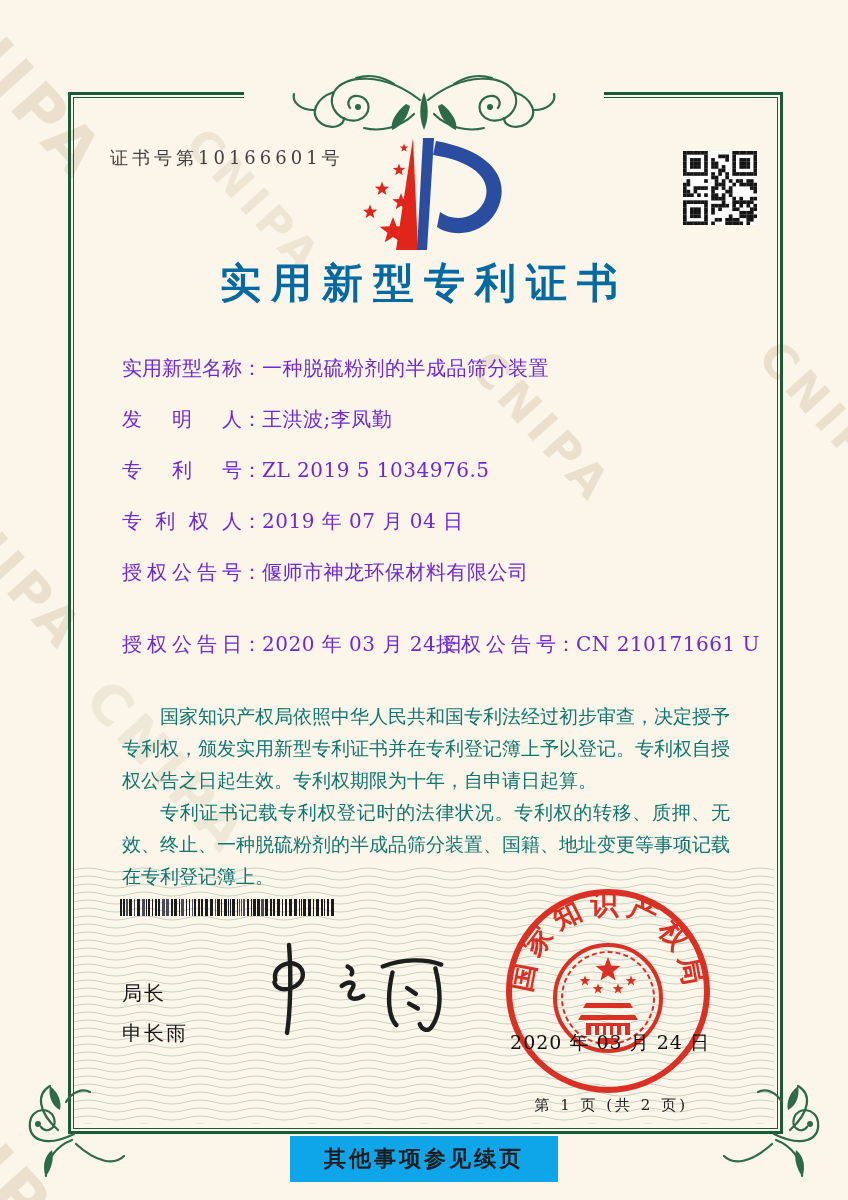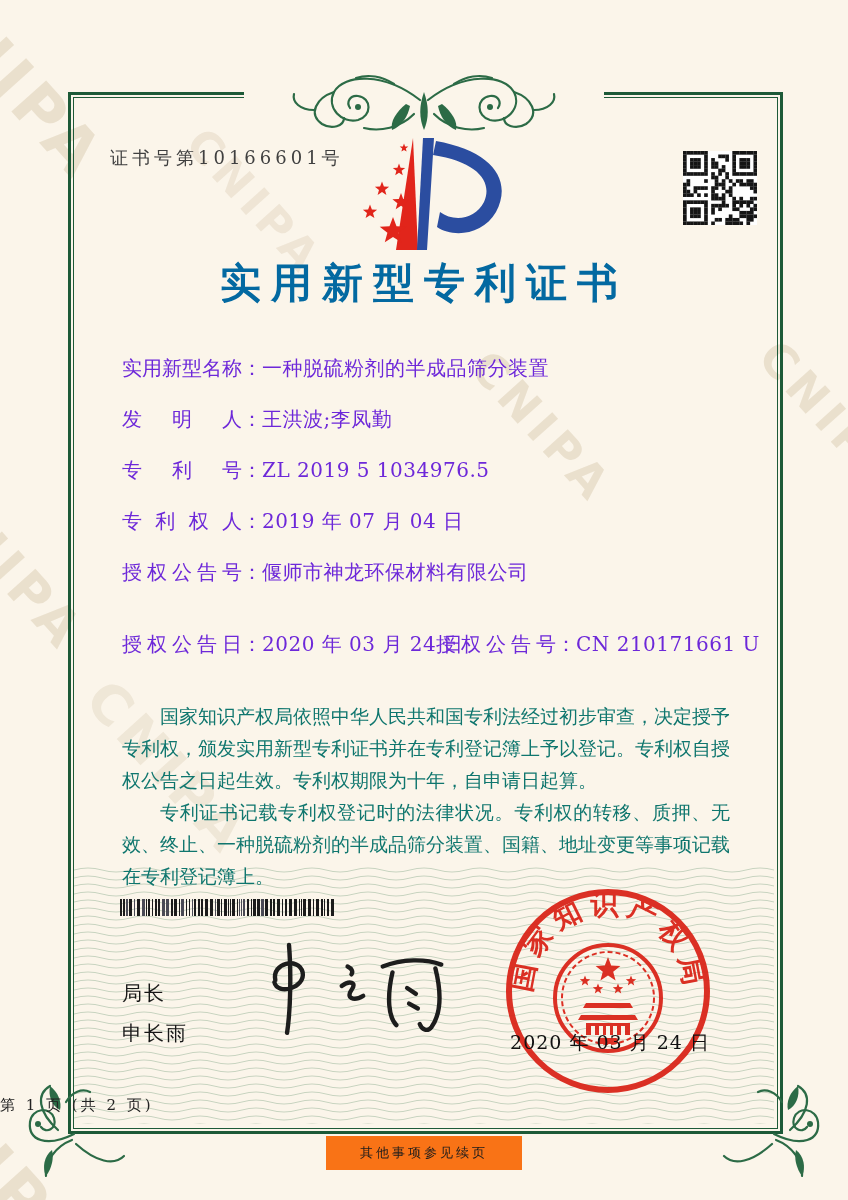--- a/index.html
+++ b/index.html
@@ -44,25 +44,25 @@
 
   .barcode{left:120px;top:899px;}
   .director{left:122px;top:962px;font-size:20px;color:#161616;margin-top:18px;}
   .director div{margin-bottom:13px;letter-spacing:2px;}
   .sig{left:248px;top:938px;}
 
   .seal{left:503px;top:886px;}
   .sealdate{left:498px;top:1030px;width:224px;text-align:center;font-size:19px;
             color:#111;letter-spacing:1px;white-space:nowrap;}
 
-  .pageinfo{left:0;top:1096px;width:688px;text-align:left;font-size:15px;
+  .pageinfo{left:0;top:1096px;width:688px;text-align:right;font-size:15px;
             letter-spacing:3px;color:#222;}
   .footnote{left:0;top:1136px;width:848px;text-align:center;}
-  .footnote span{display:inline-block;background:#f97316;padding:8px 34px;
-                 font-size:13px;letter-spacing:3px;color:#1c1c1c;}
+  .footnote span{display:inline-block;background:#0ea5e9;padding:8px 34px;
+                 font-size:22px;letter-spacing:3px;color:#1c1c1c;font-weight:bold;}
 
   .ornament-top{left:50%;top:70px;transform:translateX(-50%);width:360px;height:66px;
                 background:#fbf5ea;}
   .orn-bl{left:16px;top:1082px;}
   .orn-br{left:722px;top:1082px;transform:scaleX(-1);}
 </style>
 </head>
 <body>
 
 <div class="wm" style="left:-44px;top:-38px;font-size:64px;">CNIPA</div>

